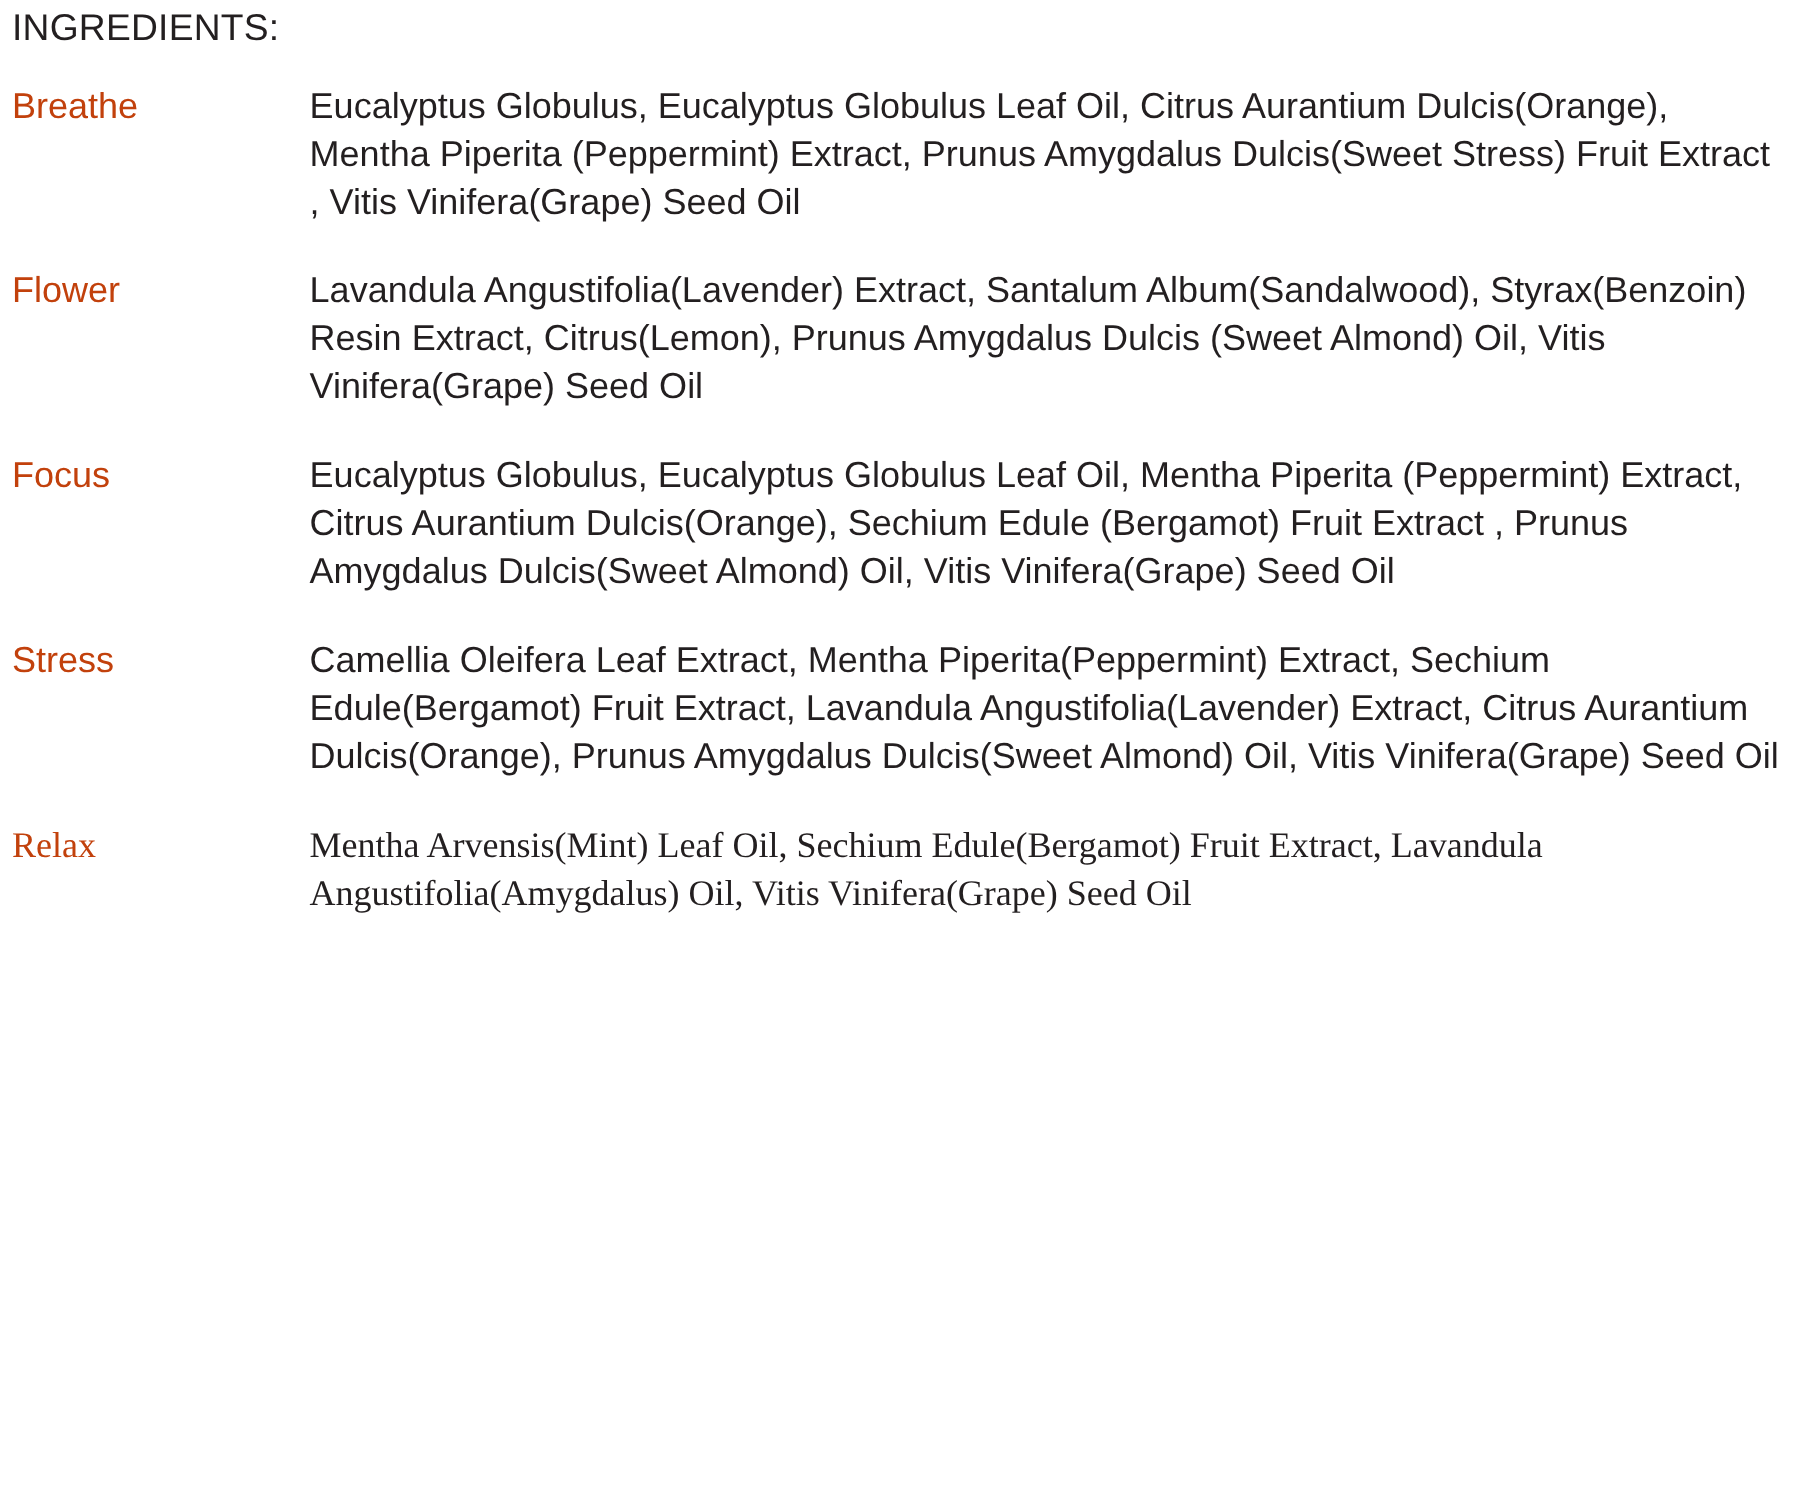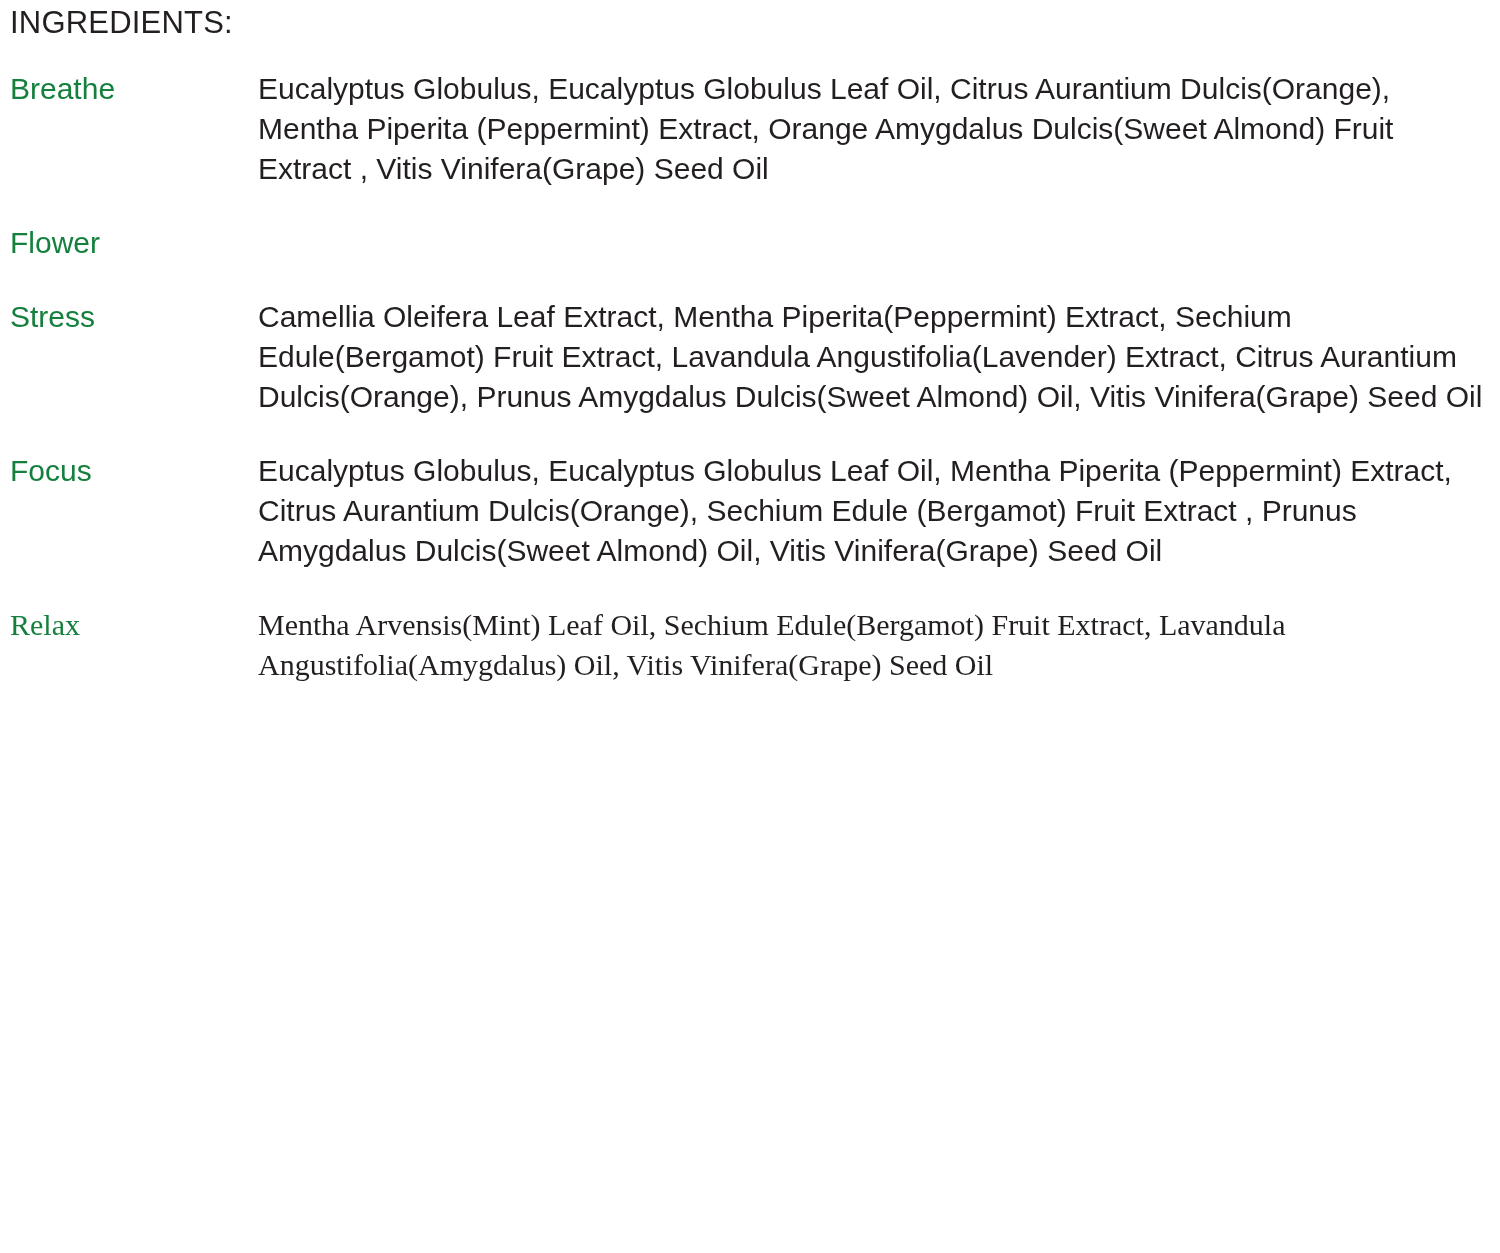--- a/index.html
+++ b/index.html
@@ -39,21 +39,21 @@
   }
   .row:last-child {
     margin-bottom: 0;
     font-family: Liberation Serif, serif;
   }
   .row-label {
     width: 248px;
     min-width: 248px;
     font-size: 30px;
     line-height: 1.33;
-    color: #15803d;
+    color: #c2410c;
     font-weight: 400;
   }
   .row-text {
     flex: 1;
     font-size: 30px;
     line-height: 1.335;
     color: #231f20;
     font-weight: 400;
     padding-right: 4px;
   }
@@ -62,35 +62,36 @@
 <body>
 
 <div class="page">
 
   <div class="heading">INGREDIENTS:</div>
 
   <div class="rows">
 
     <div class="row">
       <div class="row-label">Breathe</div>
-      <div class="row-text">Eucalyptus Globulus, Eucalyptus Globulus Leaf Oil, Citrus Aurantium Dulcis(Orange), Mentha Piperita (Peppermint) Extract, Orange Amygdalus Dulcis(Sweet Almond) Fruit Extract , Vitis Vinifera(Grape) Seed Oil</div>
+      <div class="row-text">Eucalyptus Globulus, Eucalyptus Globulus Leaf Oil, Citrus Aurantium Dulcis(Orange), Mentha Piperita (Peppermint) Extract, Prunus Amygdalus Dulcis(Sweet Stress) Fruit Extract , Vitis Vinifera(Grape) Seed Oil</div>
     </div>
 
     <div class="row">
       <div class="row-label">Flower</div>
+      <div class="row-text">Lavandula Angustifolia(Lavender) Extract, Santalum Album(Sandalwood), Styrax(Benzoin) Resin Extract, Citrus(Lemon), Prunus Amygdalus Dulcis (Sweet Almond) Oil, Vitis Vinifera(Grape) Seed Oil</div>
+    </div>
+
+    <div class="row">
+      <div class="row-label">Focus</div>
+      <div class="row-text">Eucalyptus Globulus, Eucalyptus Globulus Leaf Oil, Mentha Piperita (Peppermint) Extract, Citrus Aurantium Dulcis(Orange), Sechium Edule (Bergamot) Fruit Extract , Prunus Amygdalus Dulcis(Sweet Almond) Oil, Vitis Vinifera(Grape) Seed Oil</div>
     </div>
 
     <div class="row">
       <div class="row-label">Stress</div>
       <div class="row-text">Camellia Oleifera Leaf Extract, Mentha Piperita(Peppermint) Extract, Sechium Edule(Bergamot) Fruit Extract, Lavandula Angustifolia(Lavender) Extract, Citrus Aurantium Dulcis(Orange), Prunus Amygdalus Dulcis(Sweet Almond) Oil, Vitis Vinifera(Grape) Seed Oil</div>
-    </div>
-
-    <div class="row">
-      <div class="row-label">Focus</div>
-      <div class="row-text">Eucalyptus Globulus, Eucalyptus Globulus Leaf Oil, Mentha Piperita (Peppermint) Extract, Citrus Aurantium Dulcis(Orange), Sechium Edule (Bergamot) Fruit Extract , Prunus Amygdalus Dulcis(Sweet Almond) Oil, Vitis Vinifera(Grape) Seed Oil</div>
     </div>
 
 
     <div class="row">
       <div class="row-label">Relax</div>
       <div class="row-text">Mentha Arvensis(Mint) Leaf Oil, Sechium Edule(Bergamot) Fruit Extract, Lavandula Angustifolia(Amygdalus) Oil, Vitis Vinifera(Grape) Seed Oil</div>
     </div>
 
   </div>
 </div>

